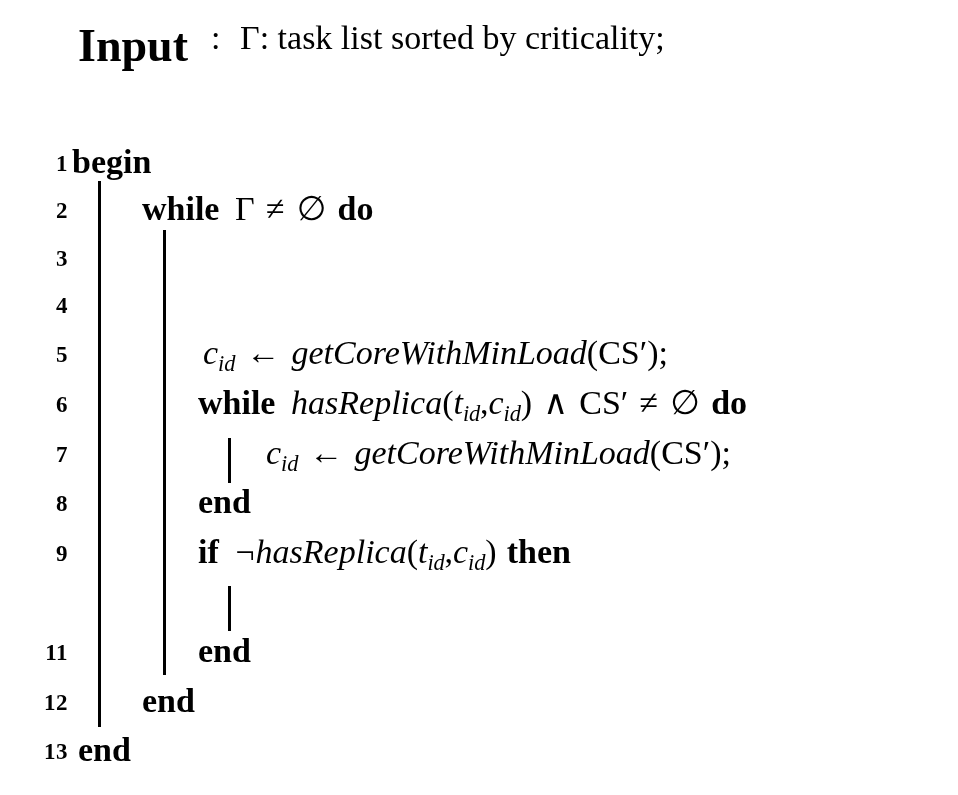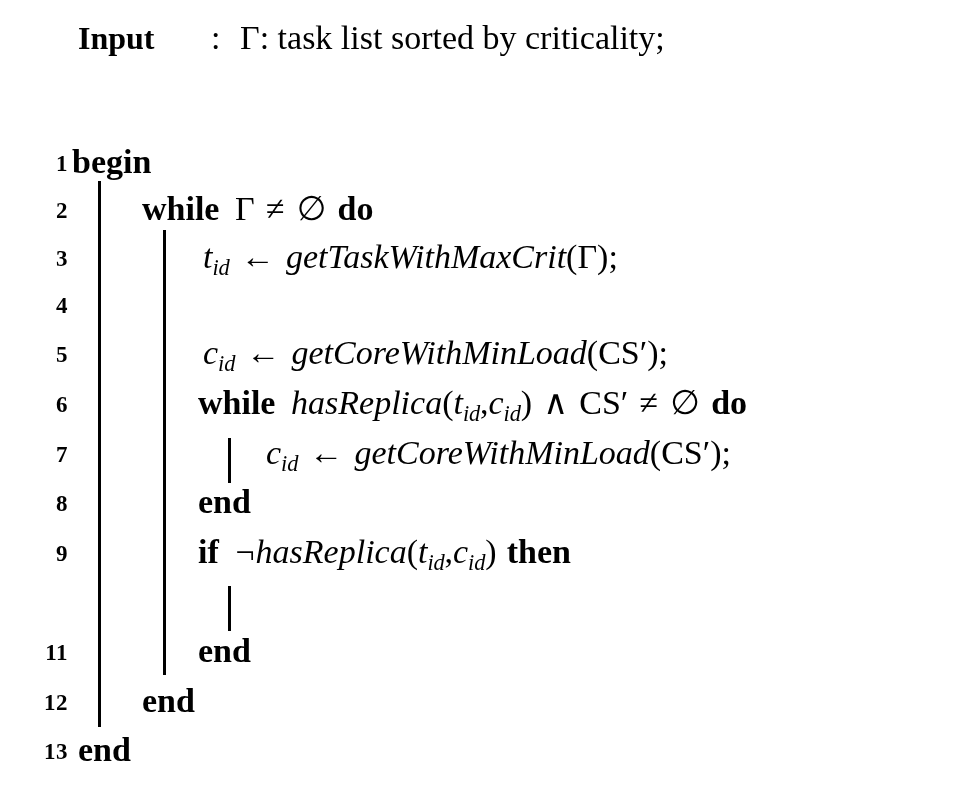--- a/index.html
+++ b/index.html
@@ -24,23 +24,23 @@
   .hdr-row {
     position: absolute;
     left: 0;
     width: 958px;
     height: 50px;
     white-space: nowrap;
   }
   .hdr-kw {
     position: absolute;
     left: 78px;
-    top: 0;
+    top: 8px;
     font-weight: bold;
-    font-size: 32px;
+    font-size: 46px;
     line-height: 44px;
   }
   .hdr-colon {
     position: absolute;
     left: 211px;
     top: 0;
     font-size: 34px;
     line-height: 44px;
   }
   .hdr-text {
@@ -127,23 +127,20 @@
 
   <div class="code-row" style="top:186px;">
     <span class="lineno">2</span>
     <span class="code-text" style="left:142px;">
       <span class="kw">while</span><span class="sp-wide"></span><span class="mathrm">Γ</span><span class="sp"></span><span class="op">≠</span><span class="sp"></span><span class="op">∅</span><span class="sp"></span><span class="kw">do</span>
     </span>
   </div>
 
   <div class="code-row" style="top:234px;">
     <span class="lineno">3</span>
-    <span class="code-text" style="left:203px;">
-      <span class="id">t</span><span class="sub">id</span><span class="sp"></span><span class="op">←</span><span class="sp"></span><span class="id">getTaskWithMaxCrit</span><span class="mathrm">(</span><span class="mathrm">Γ</span><span class="mathrm">)</span><span class="mathrm">;</span>
-    </span>
   </div>
 
   <div class="code-row" style="top:281px;">
     <span class="lineno">4</span>
   </div>
 
   <div class="code-row" style="top:330px;">
     <span class="lineno">5</span>
     <span class="code-text" style="left:203px;">
       <span class="id">c</span><span class="sub">id</span><span class="sp"></span><span class="op">←</span><span class="sp"></span><span class="id">getCoreWithMinLoad</span><span class="mathrm">(</span><span class="mathrm">CS′</span><span class="mathrm">)</span><span class="mathrm">;</span>

